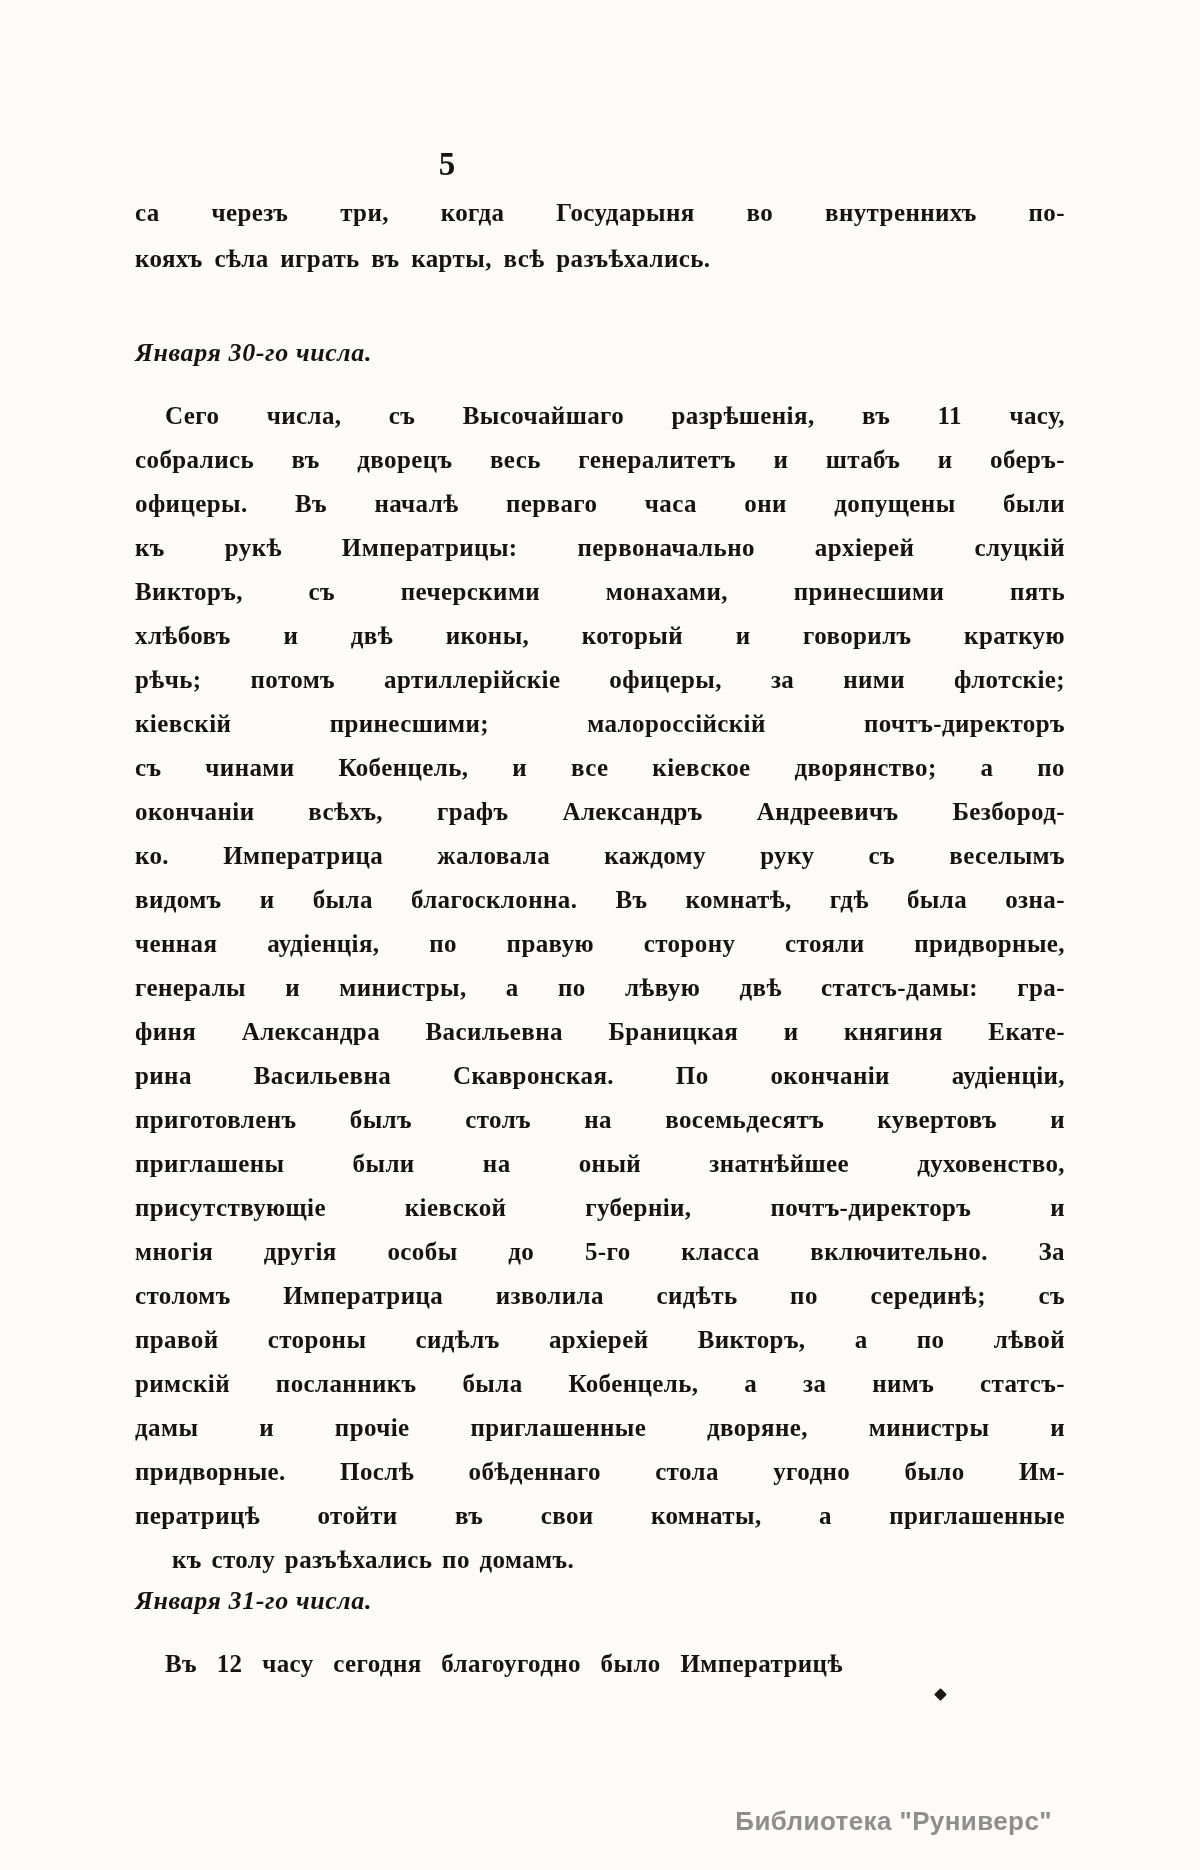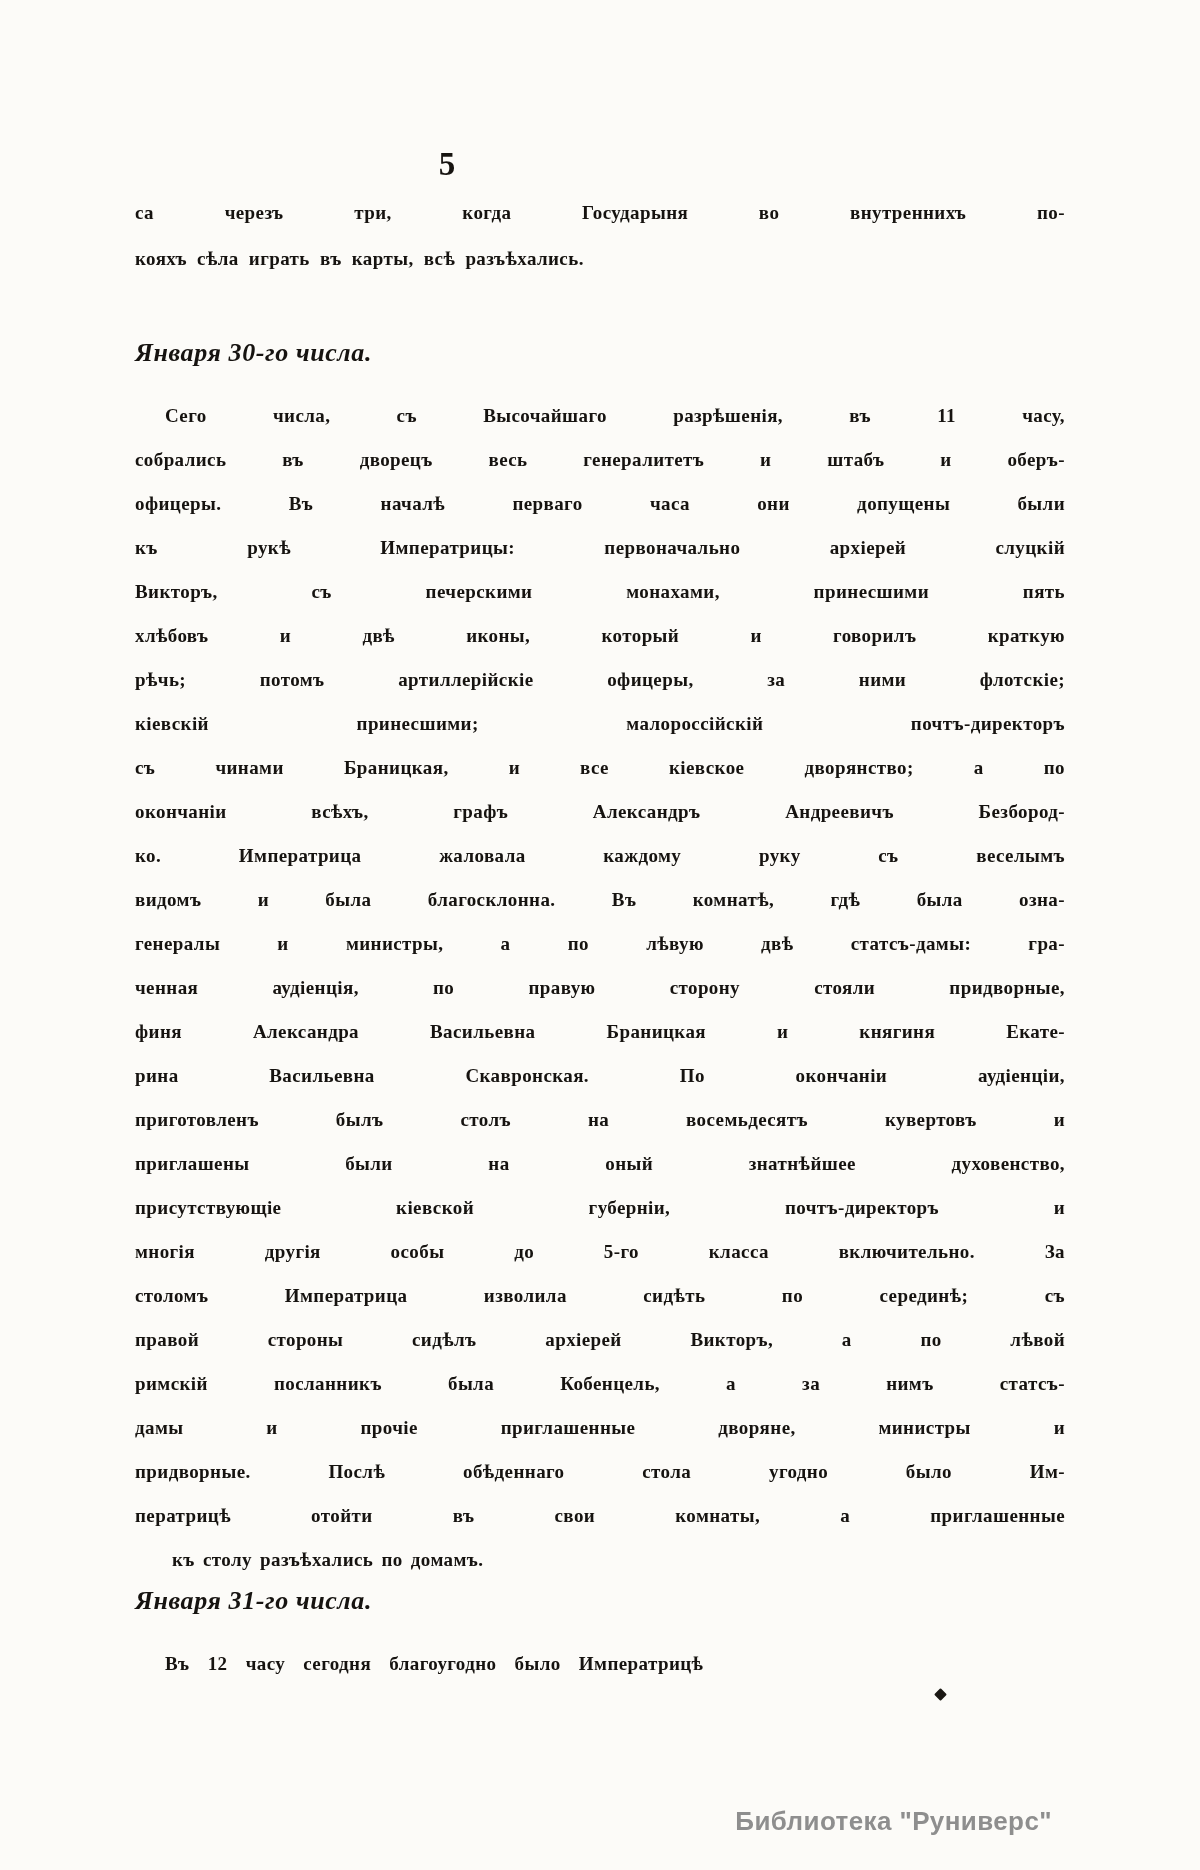--- a/index.html
+++ b/index.html
@@ -21,21 +21,21 @@
     font-size: 33px;
     font-weight: bold;
   }
   .text-block {
     position: absolute;
     top: 190px;
     left: 135px;
     width: 930px;
   }
   .line {
-    font-size: 19px;
+    font-size: 25px;
     font-weight: bold;
     line-height: 44px;
     letter-spacing: 0.4px;
     word-spacing: 2px;
     text-align: justify;
     text-align-last: justify;
     white-space: normal;
   }
   .p1 { line-height: 46px; }
   .flush-left {
@@ -99,26 +99,26 @@
 
     <div>
       <div class="line p2start indent">Сего числа, съ Высочайшаго разрѣшенія, въ 11 часу,</div>
       <div class="line">собрались въ дворецъ весь генералитетъ и штабъ и оберъ-</div>
       <div class="line">офицеры. Въ началѣ перваго часа они допущены были</div>
       <div class="line">къ рукѣ Императрицы: первоначально архіерей слуцкій</div>
       <div class="line">Викторъ, съ печерскими монахами, принесшими пять</div>
       <div class="line">хлѣбовъ и двѣ иконы, который и говорилъ краткую</div>
       <div class="line">рѣчь; потомъ артиллерійскіе офицеры, за ними флотскіе;</div>
       <div class="line">кіевскій принесшими; малороссійскій почтъ-директоръ</div>
-      <div class="line">съ чинами Браницкая, и все кіевское дворянство; а по</div>
+      <div class="line">съ чинами Кобенцель, и все кіевское дворянство; а по</div>
       <div class="line">окончаніи всѣхъ, графъ Александръ Андреевичъ Безбород-</div>
       <div class="line">ко. Императрица жаловала каждому руку съ веселымъ</div>
       <div class="line">видомъ и была благосклонна. Въ комнатѣ, гдѣ была озна-</div>
+      <div class="line">ченная аудіенція, по правую сторону стояли придворные,</div>
       <div class="line">генералы и министры, а по лѣвую двѣ статсъ-дамы: гра-</div>
-      <div class="line">ченная аудіенція, по правую сторону стояли придворные,</div>
       <div class="line">финя Александра Васильевна Браницкая и княгиня Екате-</div>
       <div class="line">рина Васильевна Скавронская. По окончаніи аудіенціи,</div>
       <div class="line">приготовленъ былъ столъ на восемьдесятъ кувертовъ и</div>
       <div class="line">приглашены были на оный знатнѣйшее духовенство,</div>
       <div class="line">присутствующіе кіевской губерніи, почтъ-директоръ и</div>
       <div class="line">многія другія особы до 5-го класса включительно. За</div>
       <div class="line">столомъ Императрица изволила сидѣть по серединѣ; съ</div>
       <div class="line">правой стороны сидѣлъ архіерей Викторъ, а по лѣвой</div>
       <div class="line">римскій посланникъ была Кобенцель, а за нимъ статсъ-</div>
       <div class="line">дамы и прочіе приглашенные дворяне, министры и</div>

